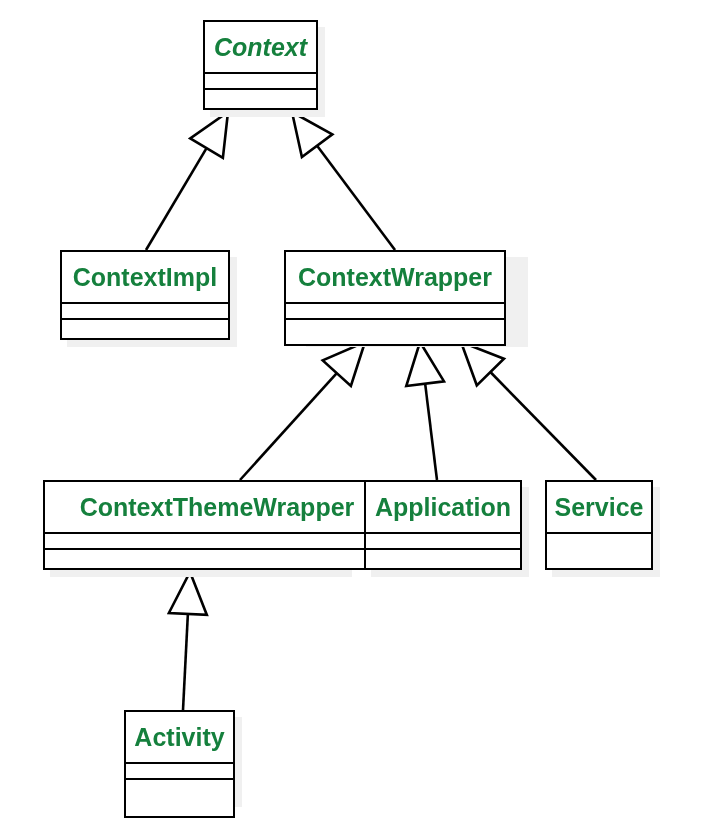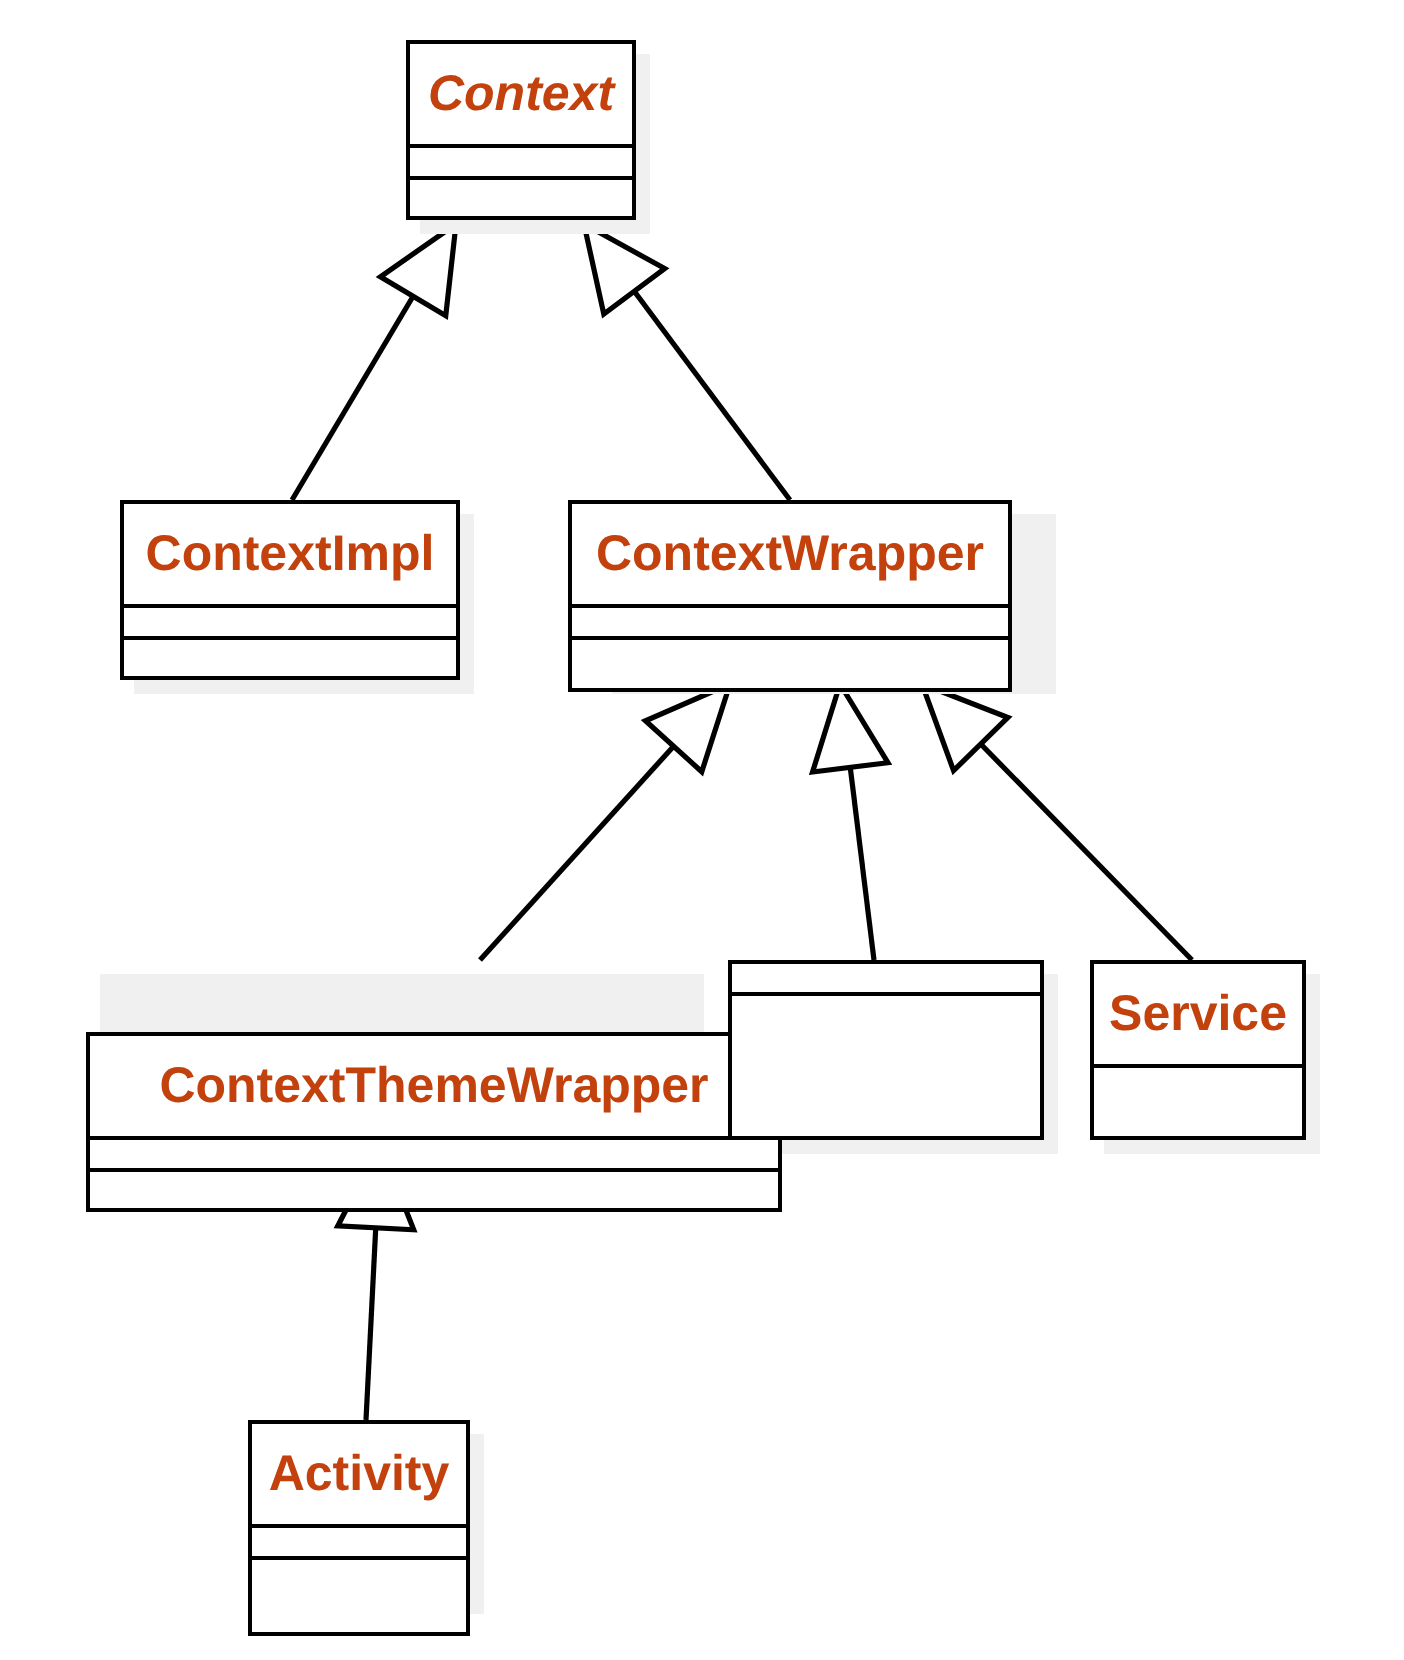--- a/index.html
+++ b/index.html
@@ -42,21 +42,21 @@
     display: flex;
     align-items: center;
     justify-content: center;
     border-bottom: 2px solid #000000;
     box-sizing: border-box;
     padding: 0 8px;
   }
   .compartment-title span {
     font-size: 25px;
     font-weight: bold;
-    color: #c2410c;
+    color: #15803d;
     white-space: nowrap;
     line-height: 1;
   }
   .abstract .compartment-title span {
     font-style: italic;
   }
   .compartment-attrs {
     flex: 0 0 auto;
     height: 16px;
     border-bottom: 2px solid #000000;
@@ -116,29 +116,32 @@
       </div>
       <div class="uml-shadow" style="left: 306px; top: 257px; width: 222px; height: 90px; background: rgb(240, 240, 240);"></div>
       <div class="uml-class" style="left: 284px; top: 250px; width: 222px; height: 96px;">
         <div class="compartment-title">
           <span>ContextWrapper</span>
         </div>
         <div class="compartment-attrs"></div>
         <div class="compartment-ops"></div>
       </div>
       <div class="uml-shadow" style="left: 50px; top: 487px; width: 302px; height: 90px; background: rgb(240, 240, 240);"></div>
-      <div class="uml-class" style="left: 43px; top: 480px; width: 348px; height: 90px; margin-top: 36px;">
+      <div class="uml-class" style="left: 43px; top: 480px; width: 348px; height: 90px;">
         <div class="compartment-title">
           <span>ContextThemeWrapper</span>
         </div>
         <div class="compartment-attrs"></div>
         <div class="compartment-ops"></div>
       </div>
       <div class="uml-shadow" style="left: 371px; top: 487px; width: 158px; height: 90px; background: rgb(240, 240, 240);"></div>
       <div class="uml-class" style="left: 364px; top: 480px; width: 158px; height: 90px;">
+        <div class="compartment-title">
+          <span>Application</span>
+        </div>
         <div class="compartment-attrs"></div>
         <div class="compartment-ops"></div>
       </div>
       <div class="uml-shadow" style="left: 552px; top: 487px; width: 108px; height: 90px; background: rgb(240, 240, 240);"></div>
       <div class="uml-class" style="left: 545px; top: 480px; width: 108px; height: 90px; align-items: center;">
         <div class="compartment-title">
           <span>Service</span>
         </div>
         <div class="compartment-attrs"></div>
         <div class="compartment-ops"></div>

